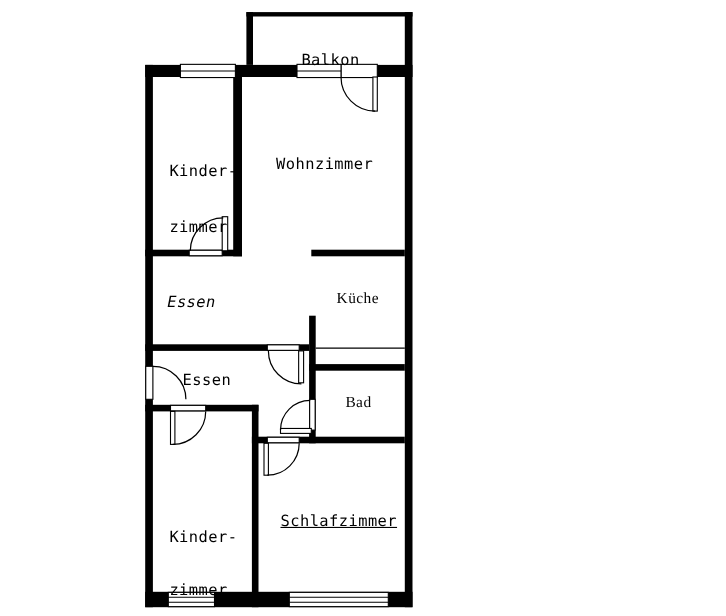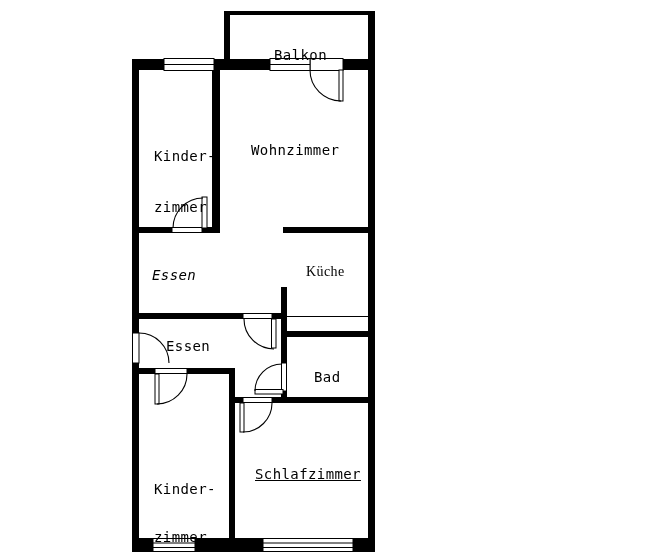--- a/index.html
+++ b/index.html
@@ -111,21 +111,21 @@
   </div>
 
   <div class="room-label" style="left:251px; top:142px;text-align:right;">Wohnzimmer</div>
 
   <div class="room-label" style="left:152px; top:267px;font-style:italic;">Essen</div>
 
   <div class="room-label" style="left:306px; top:264px;font-family:Liberation Serif, serif;">Küche</div>
 
   <div class="room-label" style="left:166px; top:338px;">Essen</div>
 
-  <div class="room-label" style="left:314px; top:369px;">Bad</div>
+  <div class="room-label" style="left:314px; top:359px;font-family:Liberation Serif, serif;">Bad</div>
 
   <div class="room-label lh16" style="left:154px; top:449px;">
     <div>Kinder-</div>
     <div>zimmer</div>
   </div>
 
   <div class="room-label" style="left:255px; top:466px;text-decoration:underline;">Schlafzimmer</div>
 
 </div>
 

